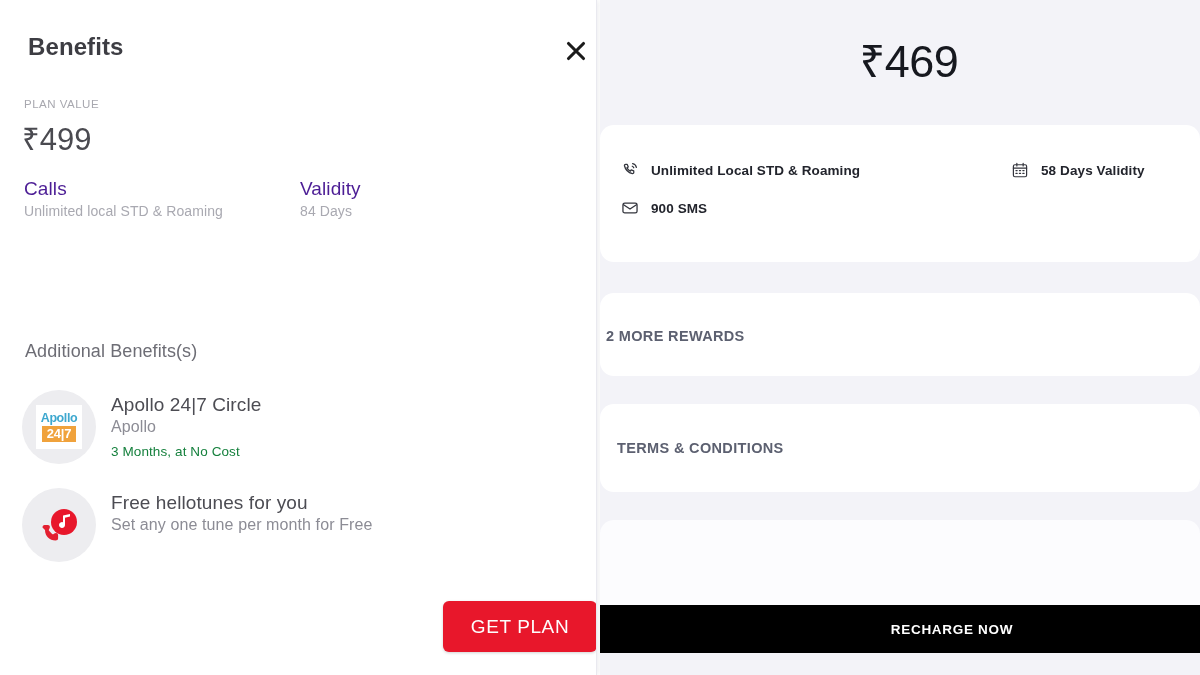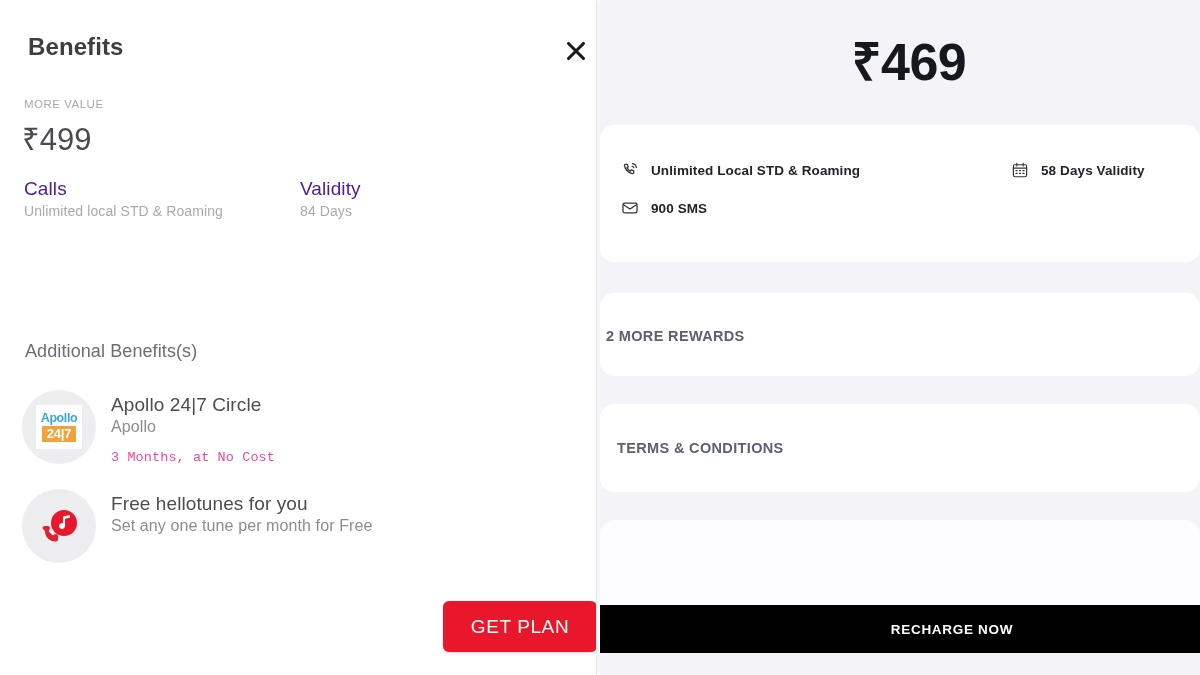--- a/index.html
+++ b/index.html
@@ -181,25 +181,24 @@
     margin-bottom: 2px;
   }
   .benefit-sub1 {
     font-size: 16px;
     color: #8c8c95;
     font-weight: 400;
     letter-spacing: 0.1px;
   }
   .benefit-sub2 {
     font-size: 13.5px;
-    color: #ec4899;
-    font-weight: 400;
-    letter-spacing: 0.1px;
-    margin-top: 14px;
-    font-family: Liberation Mono, monospace;
+    color: #15803d;
+    font-weight: 400;
+    letter-spacing: 0.1px;
+    margin-top: 8px;
   }
 
   .get-plan-btn {
     position: absolute;
     left: 443px;
     top: 601px;
     width: 154px;
     height: 51px;
     background: #e8172b;
     border: none;
@@ -228,22 +227,22 @@
     left: 0;
     top: 0;
     width: 600px;
     height: 126px;
     background: #f3f3f8;
     display: flex;
     align-items: center;
     justify-content: center;
   }
   .rp-price {
-    font-size: 52px;
-    font-weight: 700;
+    font-size: 45px;
+    font-weight: 400;
     color: #16181f;
     letter-spacing: -0.5px;
     margin-top: -8px;
     margin-left: 18px;
   }
 
   .rp-card {
     position: absolute;
     left: 0;
     width: 600px;
@@ -342,21 +341,21 @@
     <div class="benefits-header">Benefits</div>
 
     <button class="close-btn">
       <span>
         <svg width="22" height="22" viewBox="0 0 22 22">
           <path d="M3.5 3.5 L18.5 18.5 M18.5 3.5 L3.5 18.5" stroke="#1b1b1b" stroke-width="3.1" stroke-linecap="round"></path>
         </svg>
       </span>
     </button>
 
-    <div class="plan-value-label">MORE VALUE</div>
+    <div class="plan-value-label">PLAN VALUE</div>
     <div class="plan-value-amount">₹499</div>
 
     <div class="spec-grid">
       <div class="spec-row">
         <div class="spec-col-a">
           <div class="spec-title">Calls</div>
           <div class="spec-sub">Unlimited local STD &amp; Roaming</div>
         </div>
         <div class="spec-col-b">
           <div class="spec-title">Validity</div>

